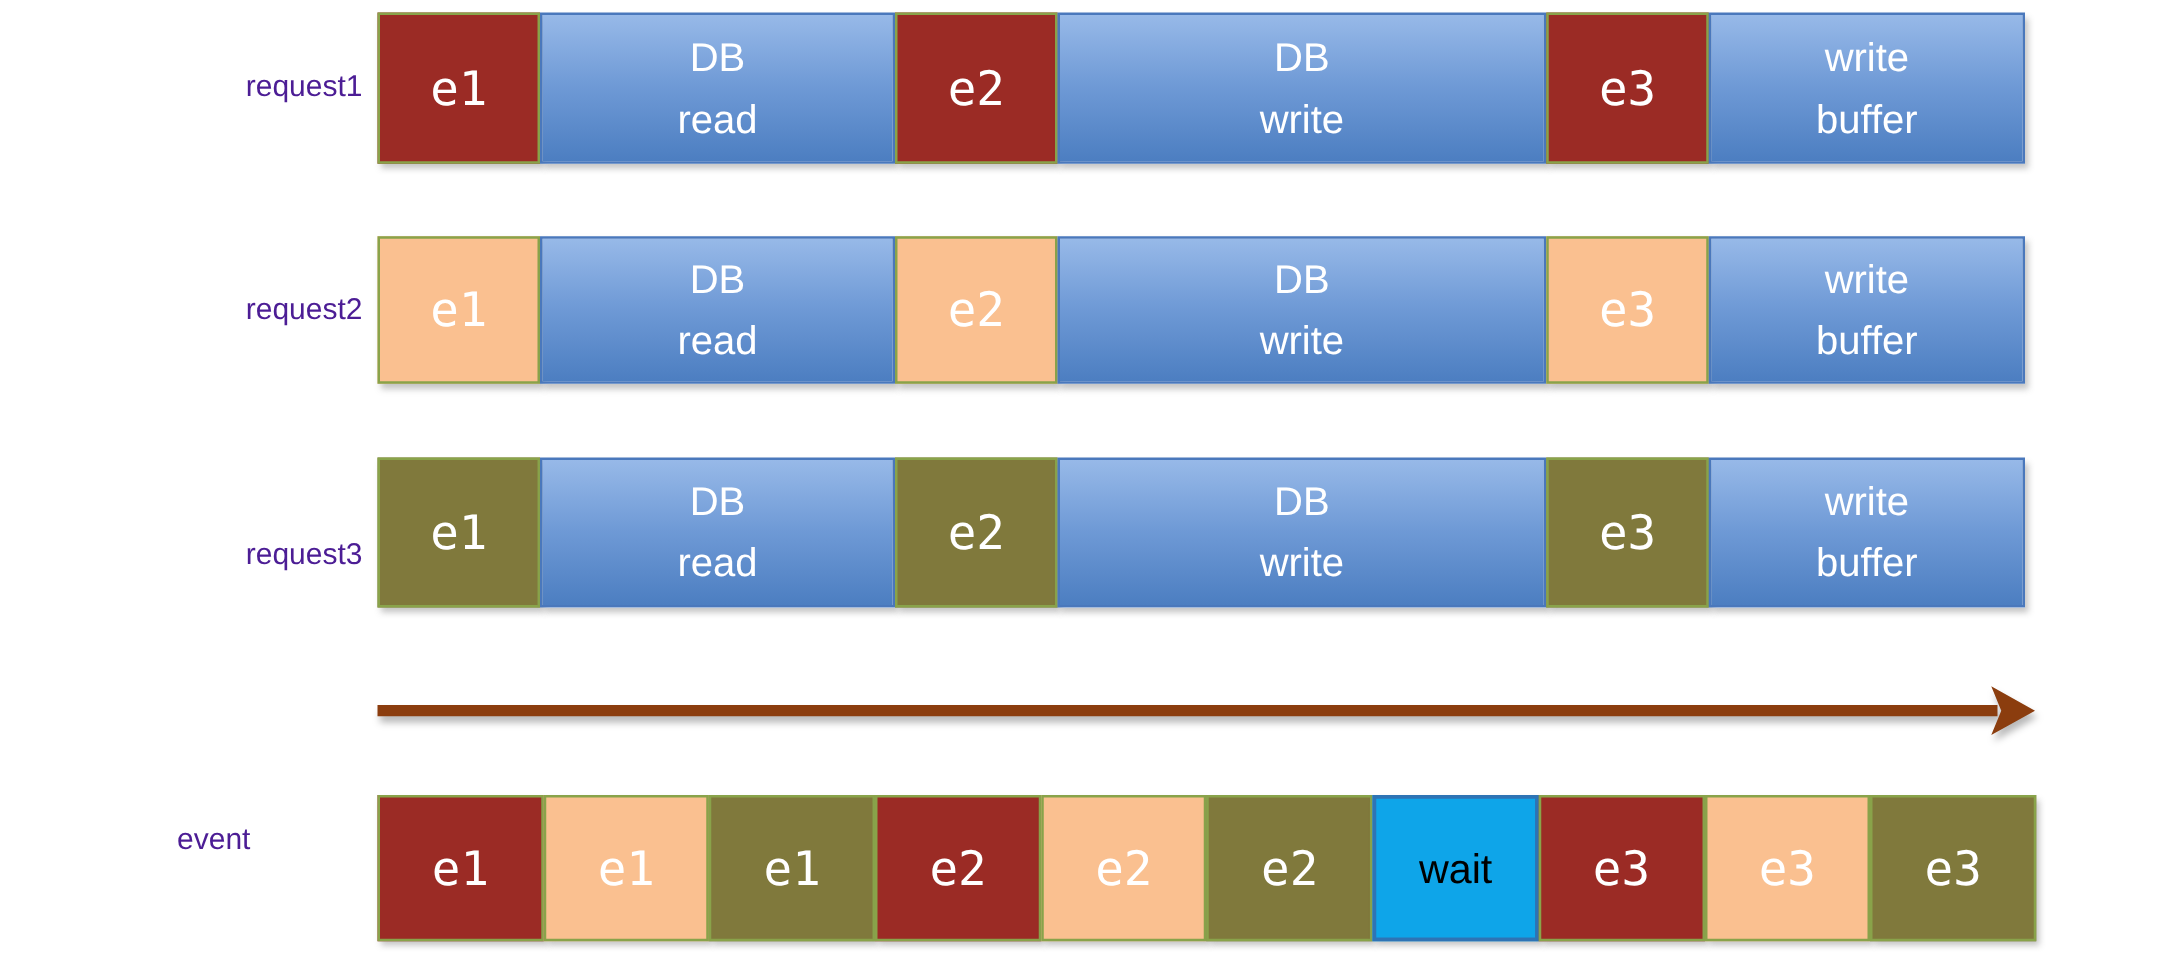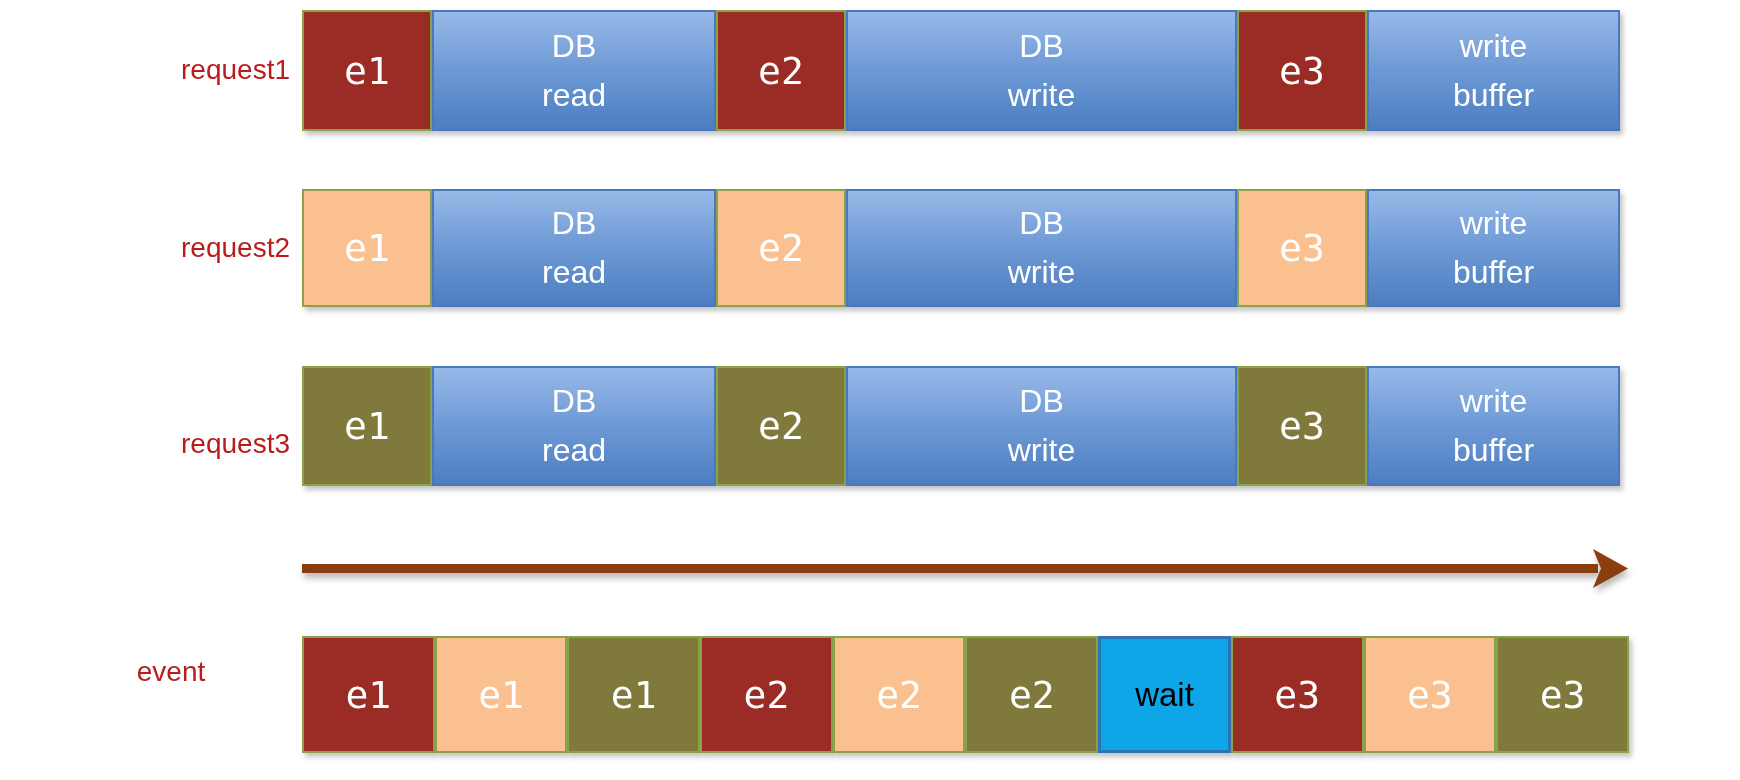--- a/index.html
+++ b/index.html
@@ -17,22 +17,22 @@
   .lane-1 { top: 10px;  height: 121px; }
   .lane-2 { top: 189px; height: 118px; }
   .lane-3 { top: 366px; height: 120px; }
   .lane-c { top: 636px; height: 117px; }
 
   .row-label {
     position: absolute;
     left: 40px;
     width: 250px;
     text-align: right;
-    color: #b91c1c;
-    font-size: 28px;
+    color: #4c1d95;
+    font-size: 24px;
     line-height: 40px;
   }
   .row-label.r1 { top: 50px; }
   .row-label.r2 { top: 228px; }
   .row-label.r3 { top: 424px; }
   .row-label.rc { top: 650px; text-align: center; width: 262px; left: 40px; line-height: 44px; }
 
   
   .block {
     box-sizing: border-box;

